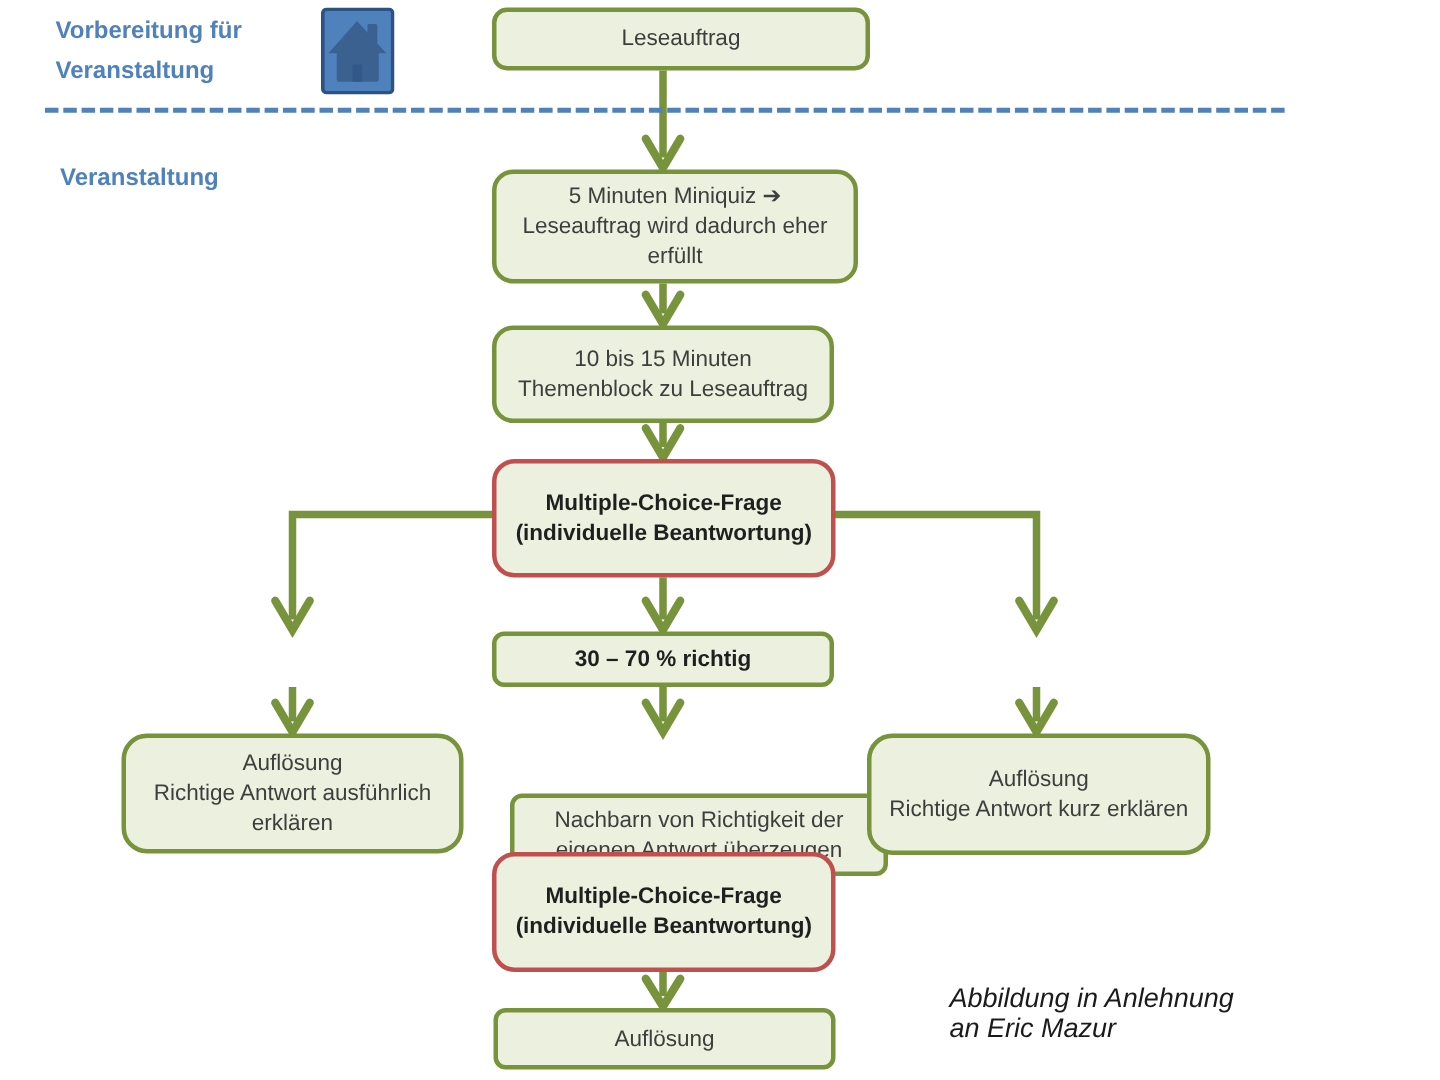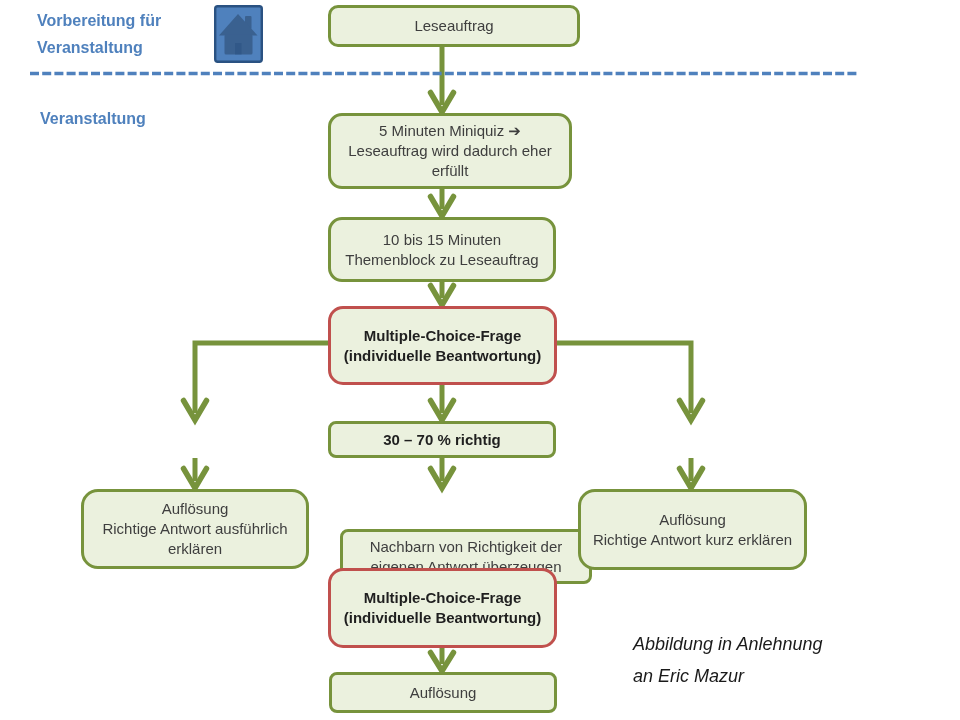--- a/index.html
+++ b/index.html
@@ -21,22 +21,22 @@
   .node.red { border-color:var(--red);text-align:center; }
   .arrow-stroke { stroke:var(--green); fill:none; }
   .dash-stroke { stroke:var(--blue); fill:none; }
   .heading {
     position:absolute; font-weight:bold; color:var(--blue);
     font-size:16px; line-height:27px; white-space:pre-line;
   }
   #main-title { left:37px; top:7px; }
   #section-label { left:40px; top:105px; }
   #caption {
-    position:absolute; left:633px; top:628px; font-style:italic;
-    color:#1a1a1a; font-size:18px; line-height:32px; white-space:pre-line;
+    position:absolute; left:633px; top:655px; font-style:italic;
+    color:#1a1a1a; font-size:18px; line-height:20px; white-space:pre-line;
   }
   #home-btn { position:absolute; left:214px; top:5px; width:49px; height:58px; cursor:pointer; }
 </style>
 </head>
 <body>
 
 <div class="slide" style="--green: #77933C; --fill: #EBF1DE; --red: #C0504D; --blue: #4F81BD; --home-fill: #4F81BD; --home-border: #2A5282; --home-glyph: #3A6190;">
 
   <svg class="layer" width="960" height="720" viewBox="0 0 960 720">
 

